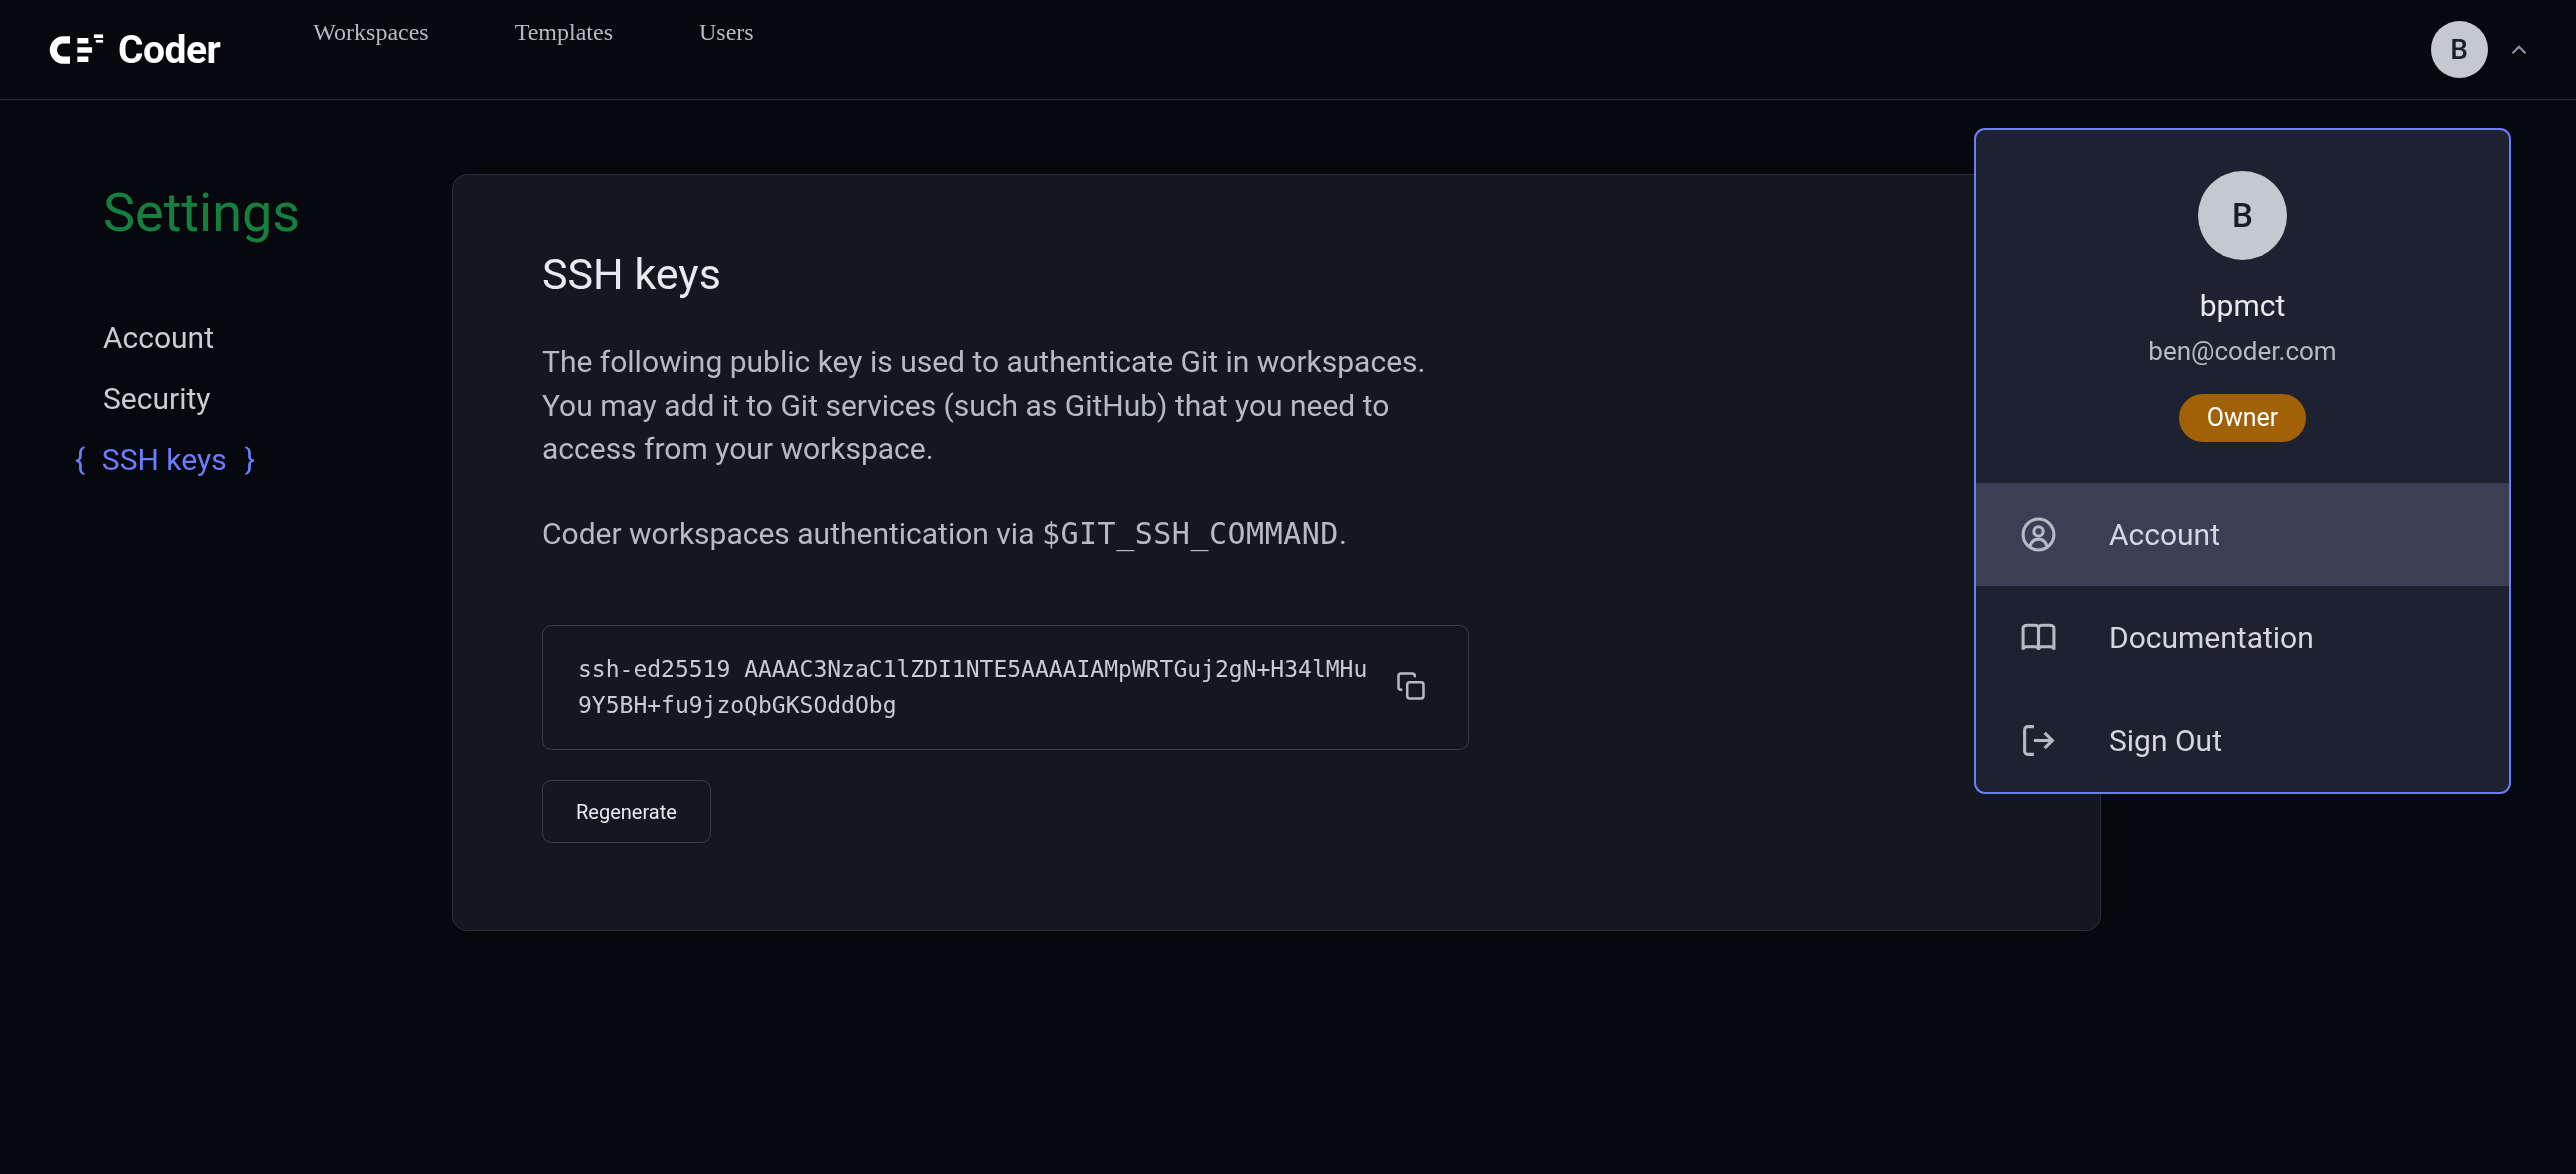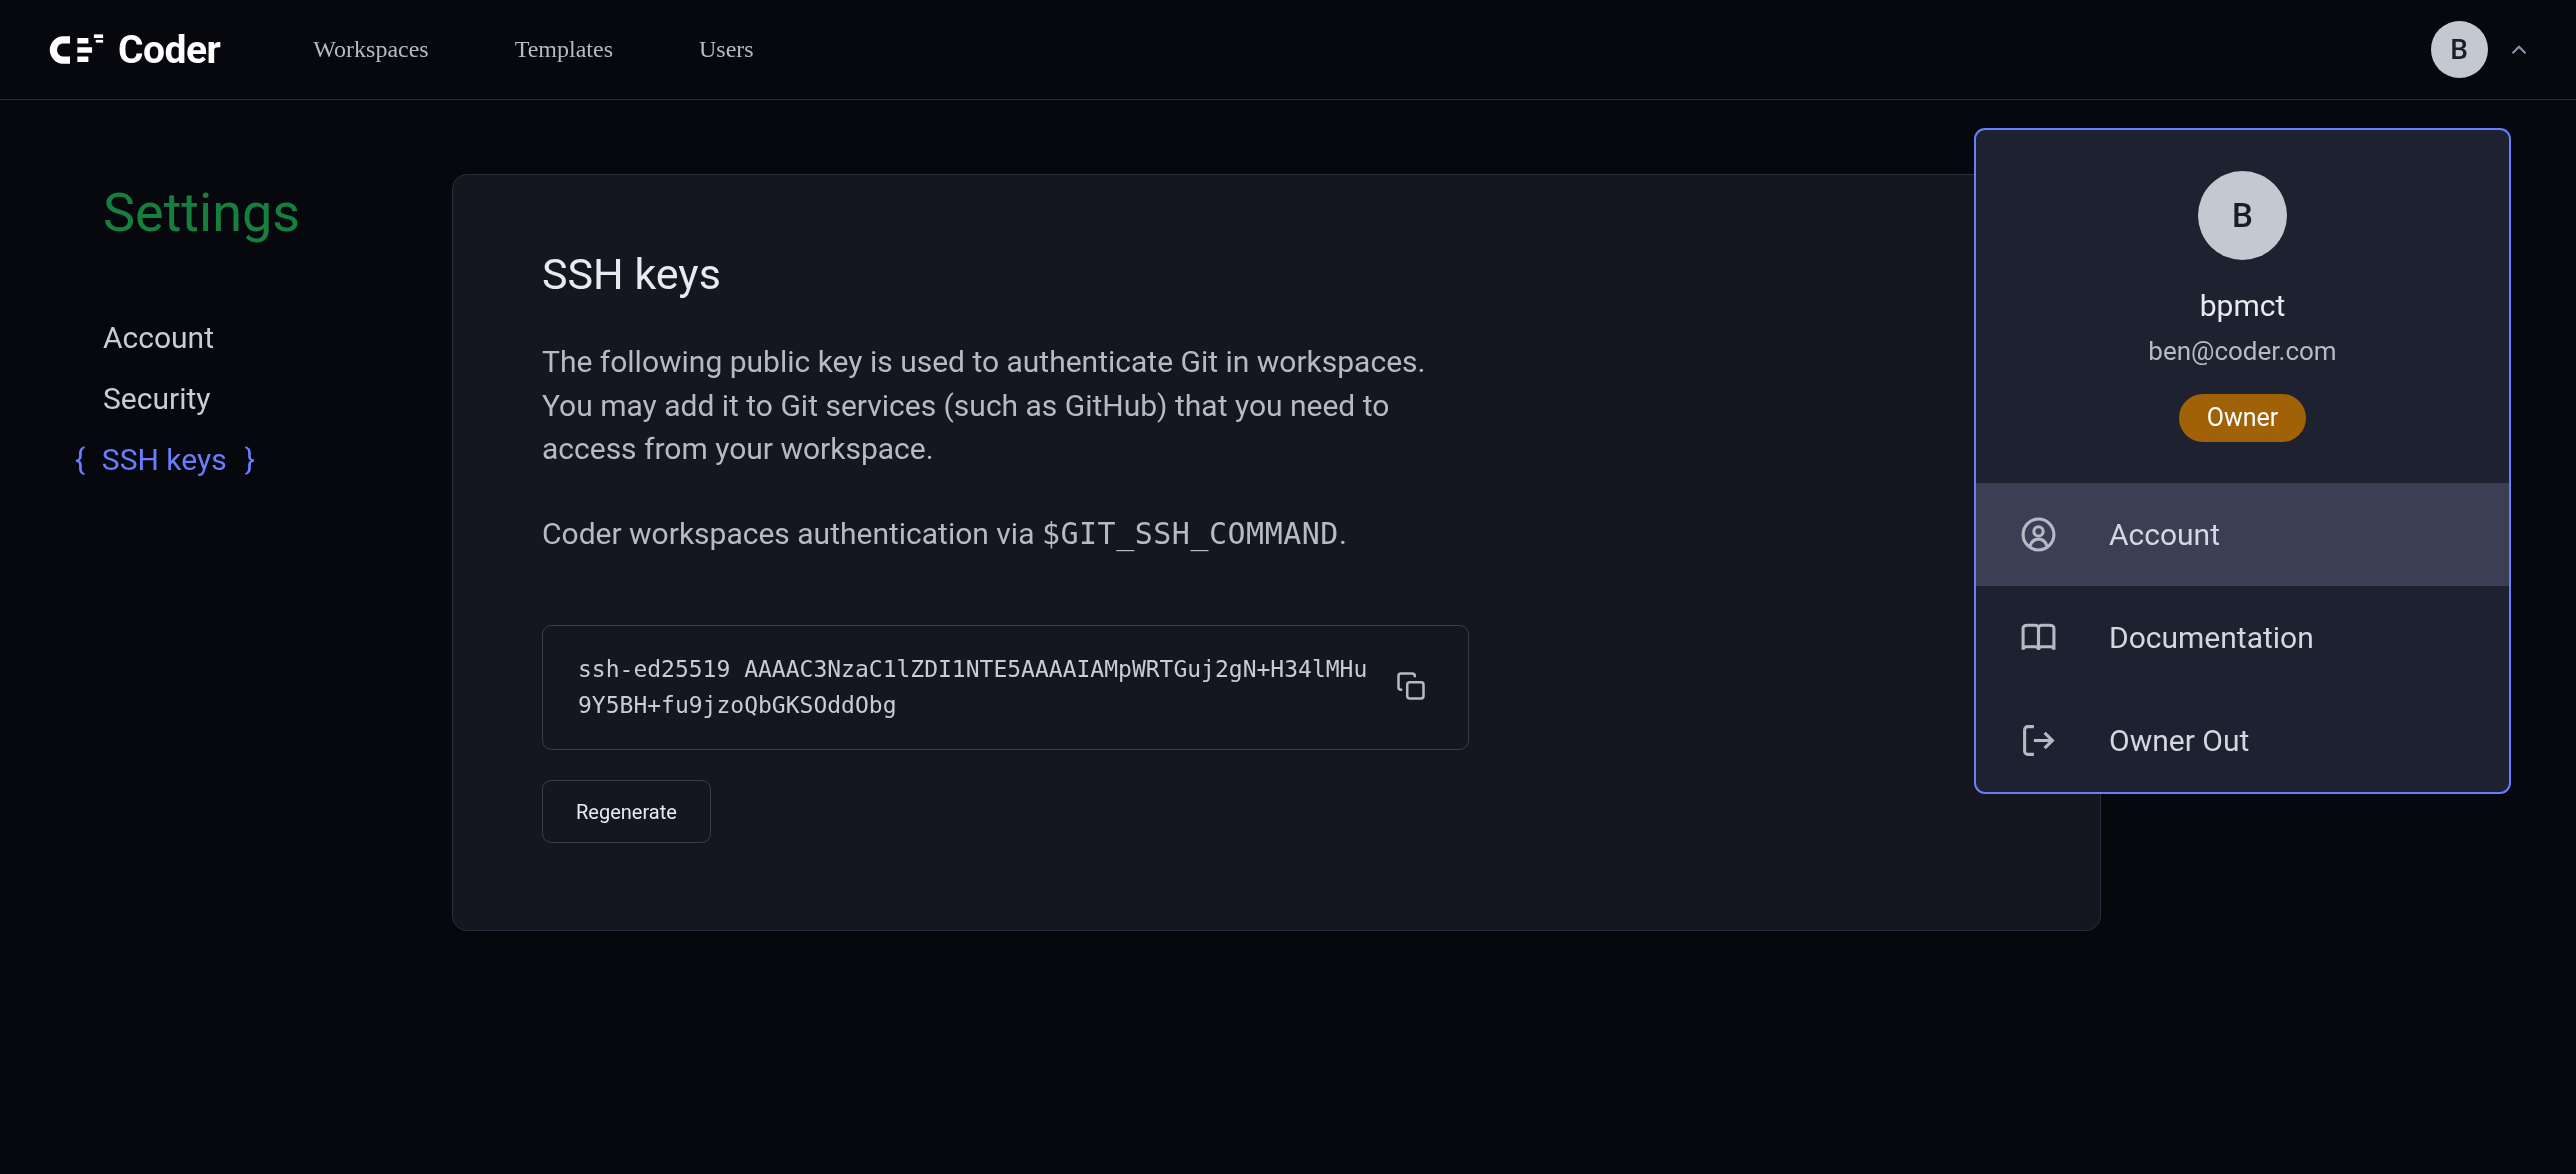--- a/index.html
+++ b/index.html
@@ -12,21 +12,20 @@
     font-family: -apple-system, BlinkMacSystemFont, "Segoe UI", Roboto, sans-serif;
     background: #06080d;
     color: #e5e7eb;
     width: 2576px;
     height: 1175px;
     overflow: hidden;
   }
   
   .header {
     display: flex;
-    align-items: center;
     height: 100px;
     border-bottom: 0.9px solid #2a2e3a;
     padding: 8px 44px;
   }
   
   .logo {
     display: flex;
     align-items: center;
     gap: 11px;
     margin-right: 63px;
@@ -357,18 +356,18 @@
           <path d="M22 6 C22 5 21 4 19 4 L14 4 C13 4 12 5 12 6 L12 20 C12 19 13 18 14 18 L20 18 C21 18 22 19 22 20 Z"></path>
         </svg>
         <span>Documentation</span>
       </li>
       <li class="dropdown-menu-item">
         <svg class="menu-icon" viewBox="0 0 24 24" fill="none" stroke="currentColor" stroke-width="2">
           <path d="M9 21H5a2 2 0 0 1-2-2V5a2 2 0 0 1 2-2h4"></path>
           <polyline points="16 17 21 12 16 7"></polyline>
           <line x1="21" y1="12" x2="9" y2="12"></line>
         </svg>
-        <span>Owner Out</span>
+        <span>Sign Out</span>
       </li>
     </ul>
   </div>
 </main>
 
 
 </body></html>

